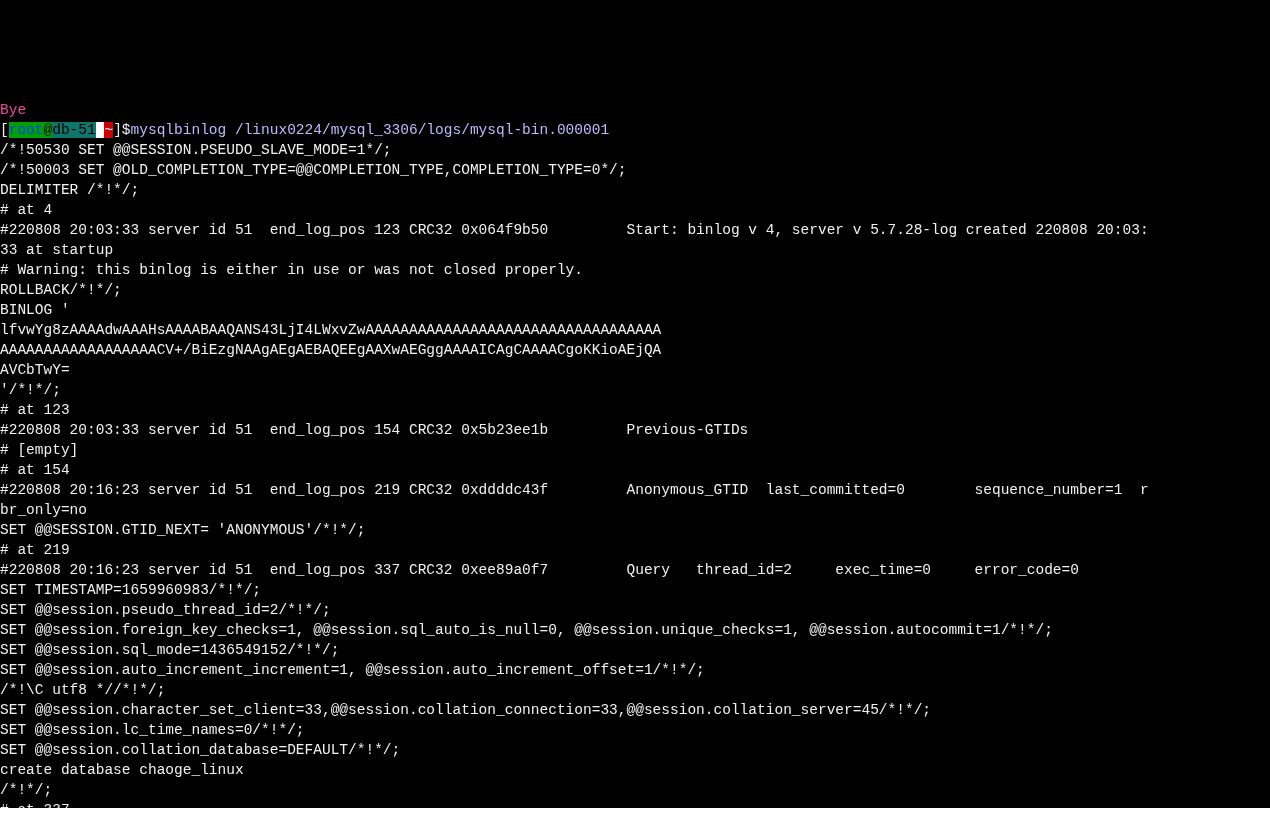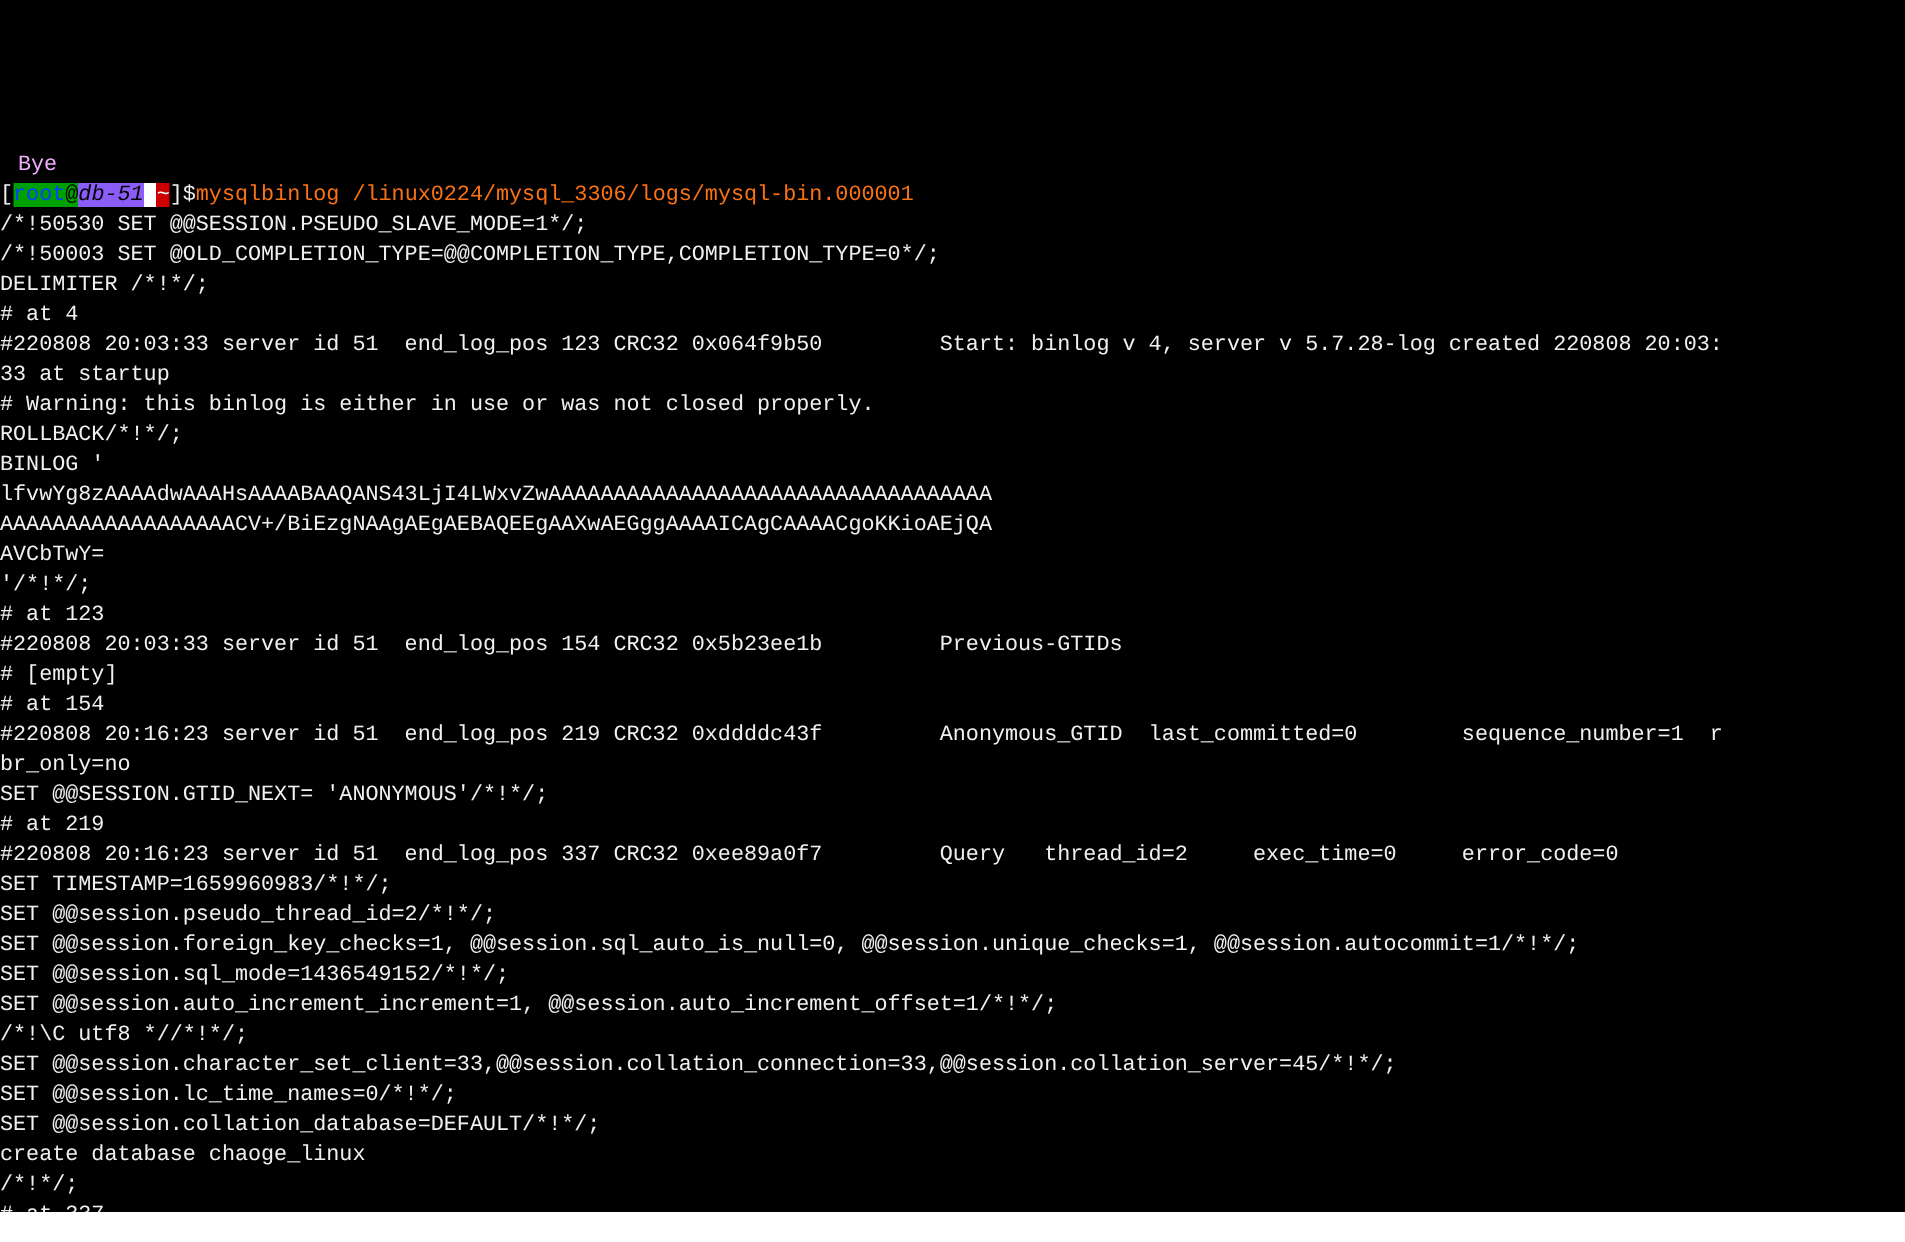--- a/index.html
+++ b/index.html
@@ -30,46 +30,44 @@
     .root {
       background: #00a000;
       color: #0040ff;
       padding: 0 0px;
     }
     .at {
       background: #00a000;
       color: #000000;
     }
     .host {
-      background: #8b5cf6;
+      background: #0f766e;
       color: #000000;
-      font-style: italic;
     }
     .path-white {
       background: #ffffff;
       color: #444;
     }
     .tilde {
       background: #cc0000;
       color: #ffffff;
     }
     .dollar {
       color: #f0f0f0;
     }
     .cmd {
-      color: #f97316;
+      color: #c4b5fd;
     }
     .output {
       color: #f0f0f0;
       display: block;
       font-family: Liberation Mono, monospace;
     }
     .top-bye {
-      color: #f0abfc;
-      padding-left: 12px;
+      color: #ec4899;
     }
     .bottom-bar {
       background: #ffffff;
       width: 100%;
       height: 20px;
       position: absolute;
       bottom: 0;
       left: 0;
     }
   </style>

